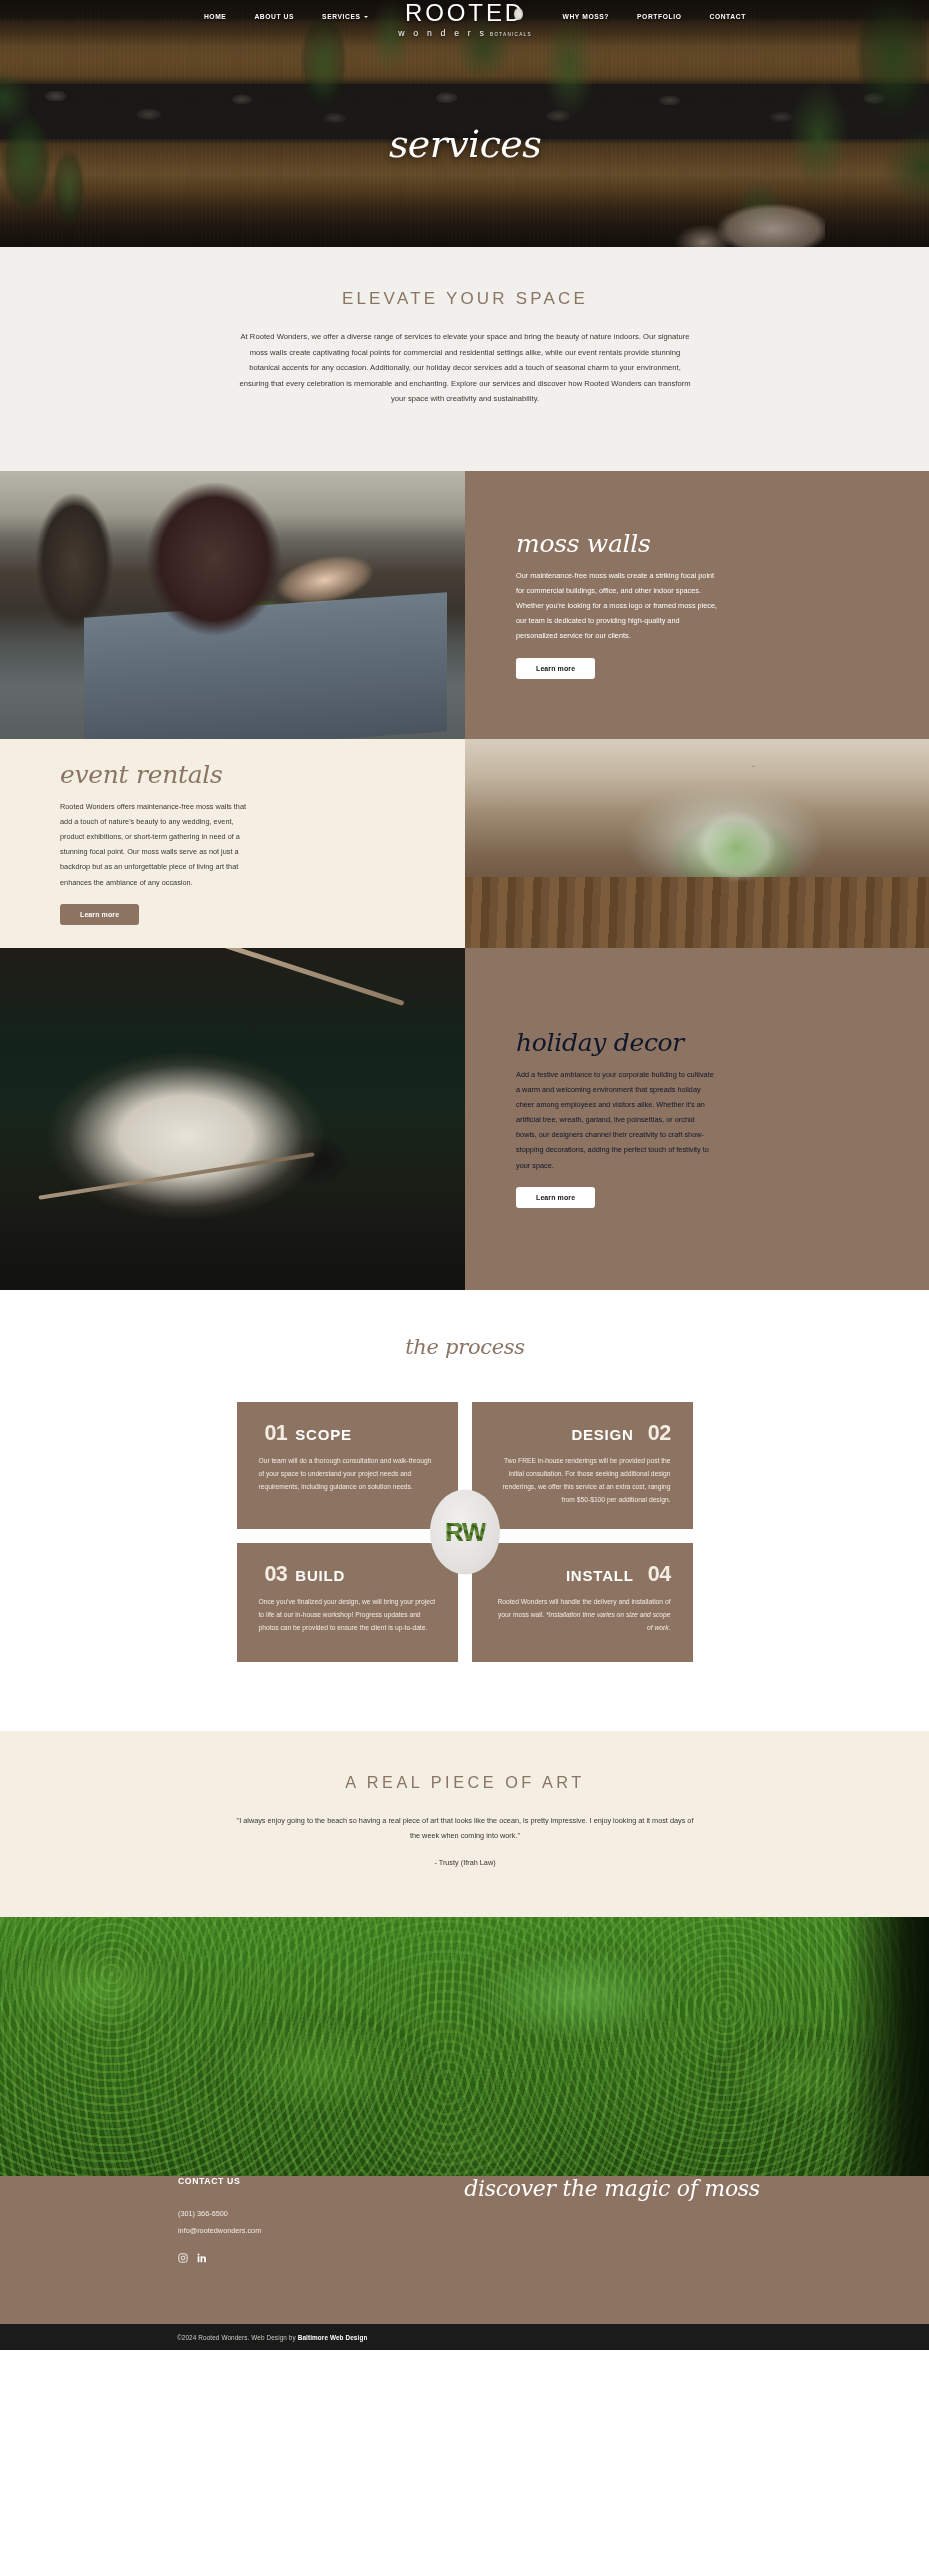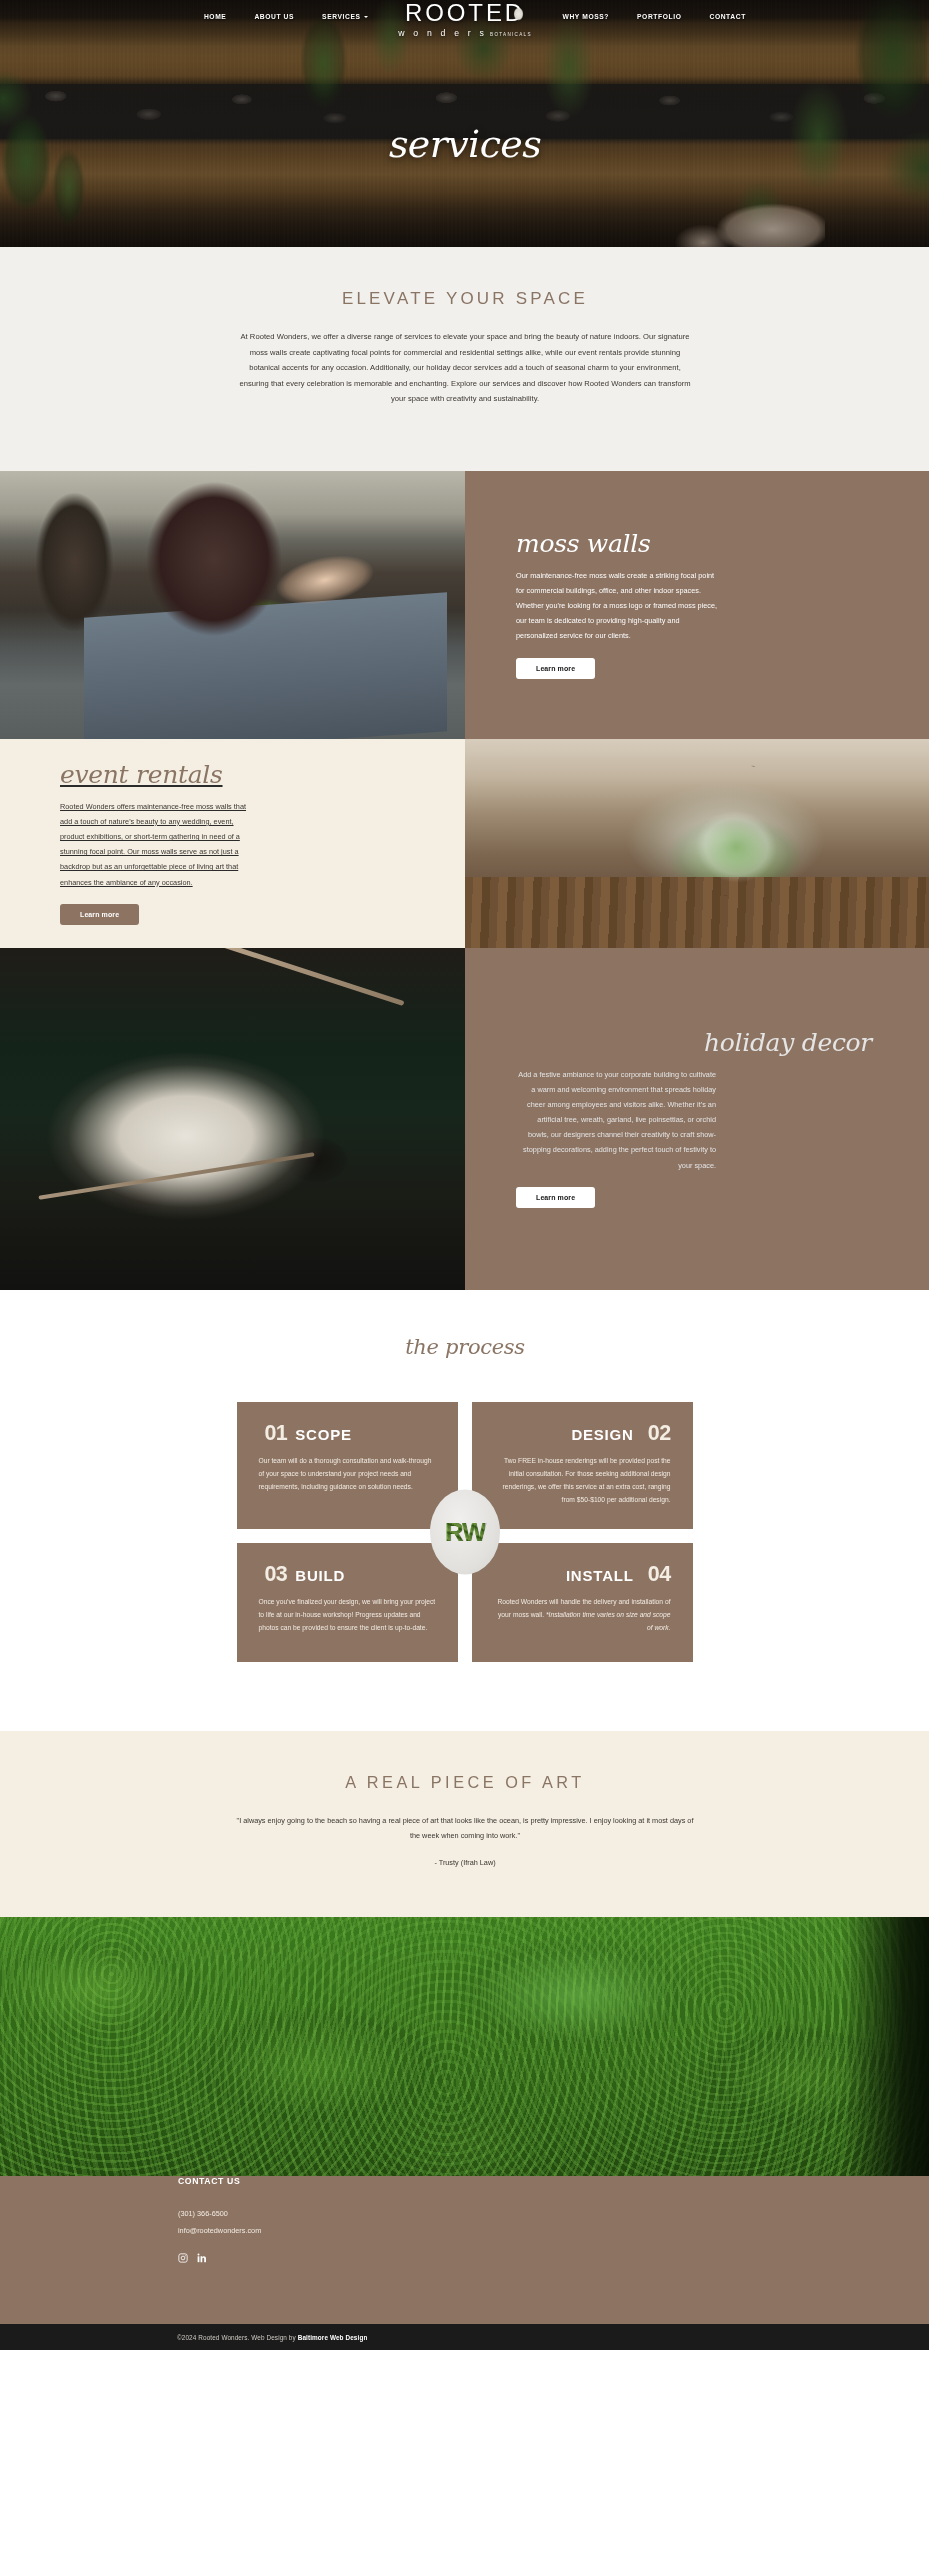--- a/index.html
+++ b/index.html
@@ -126,21 +126,21 @@
   .intro p {
     width:453px; margin:0 auto; text-align:center; color:#3a3632;
     font-size:7.6px; line-height:2.05; letter-spacing:0.03px;
   }
 
   
   .split { display:flex; width:930px; }
   .split .media { width:465px; position:relative; overflow:hidden; }
   .split .panel { width:465px; display:flex; flex-direction:column; justify-content:center; }
   .panel-inner { padding:0 58px 0 51px; }
-  .panel-inner.left { padding:0 63px 0 60px;text-decoration:underline; }
+  .panel-inner.left { padding:0 63px 0 60px; }
 
   .script-h {
     font-family:"DejaVu Serif", serif; font-style:italic; font-weight:400;
     font-size:25px; line-height:1.05; margin-bottom:10.5px; letter-spacing:-0.3px;
   }
   .body-copy { font-size:7.3px; line-height:2.08; letter-spacing:0.01px; }
 
   .btn {
     display:inline-block; border:none; cursor:pointer; border-radius:2.9px;
     font-size:7px; font-weight:600; letter-spacing:0.1px;
@@ -195,21 +195,21 @@
     clip-path:polygon(50% 0%, 93% 26%, 93% 74%, 50% 100%, 7% 74%, 7% 26%);
   }
   .img-event .wood {
     position:absolute; left:0; bottom:0; width:100%; height:34%;
     background:repeating-linear-gradient(92deg, #6e5034 0 8.1px, #7d5c3c 8.1px 17.4px, #614529 17.4px 25.6px);
   }
 
   
   .sec-holiday { height:342px; }
   .sec-holiday .panel { background:#8C7362; }
-  .sec-holiday .script-h, .sec-holiday .body-copy { color:#e5e5e5;text-align:right; }
+  .sec-holiday .script-h, .sec-holiday .body-copy { color:#0f172a; }
   .sec-holiday .body-copy { width:200px; }
   .img-holiday {
     background:
       radial-gradient(ellipse 174px 105px at 40% 55%, #e7e3da 0%, #cfc9bd 38%, rgba(90,85,75,.35) 68%, transparent 80%),
       radial-gradient(ellipse 41px 29px at 68% 62%, #141210 0%, rgba(20,18,16,.3) 70%, transparent 80%),
       radial-gradient(ellipse 35px 23px at 30% 72%, #16140f 0%, rgba(20,18,14,.25) 70%, transparent 80%),
       linear-gradient(180deg,#201d18 0%, #14231a 28%, #17261c 48%, #1a1c16 72%, #121210 100%);
   }
   .img-holiday .twig {
     position:absolute; left:42%; top:6%; width:46%; height:5.2px;
@@ -507,20 +507,21 @@
           </a>
           <a class="soc">
             <svg viewBox="0 0 24 24" width="10" height="10" fill="#ffffff">
               <rect x="1.5" y="8" width="4.2" height="14"></rect>
               <circle cx="3.6" cy="3.6" r="2.3"></circle>
               <path d="M8.5 8h4v2a4.4 4.4 0 0 1 4-2.2c3.1 0 5 2 5 5.6V22h-4.2v-7.8c0-1.9-.7-3-2.4-3-1.5 0-2.2 1-2.2 3V22H8.5z"></path>
             </svg>
           </a>
         </div>
       </div>
+      <div class="foot-script">discover the magic of moss</div>
     </div>
   </footer>
 
   <div class="copybar">
     <span><span>©2024 Rooted Wonders. Web Design by </span><b>Baltimore Web Design</b></span>
   </div>
 
 </div>
 
 

